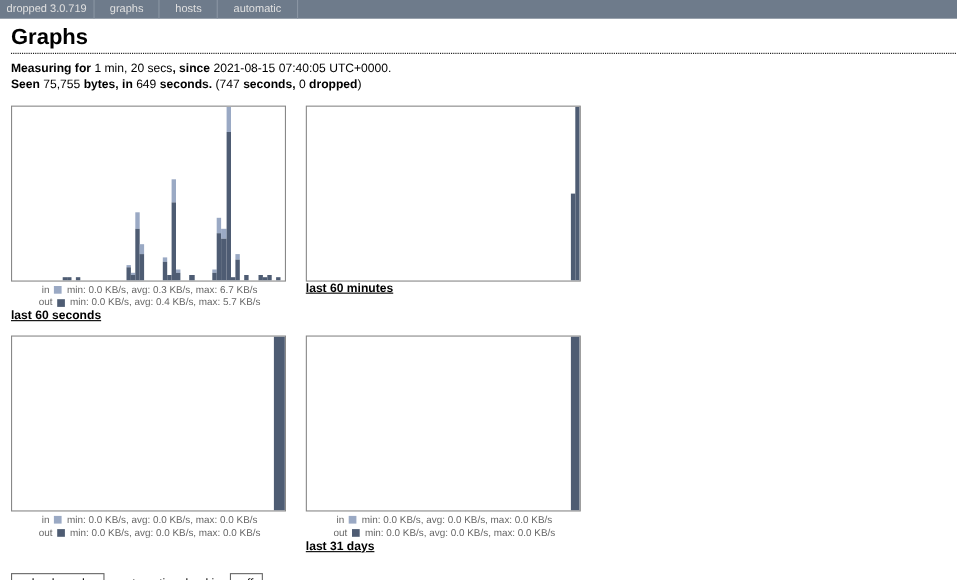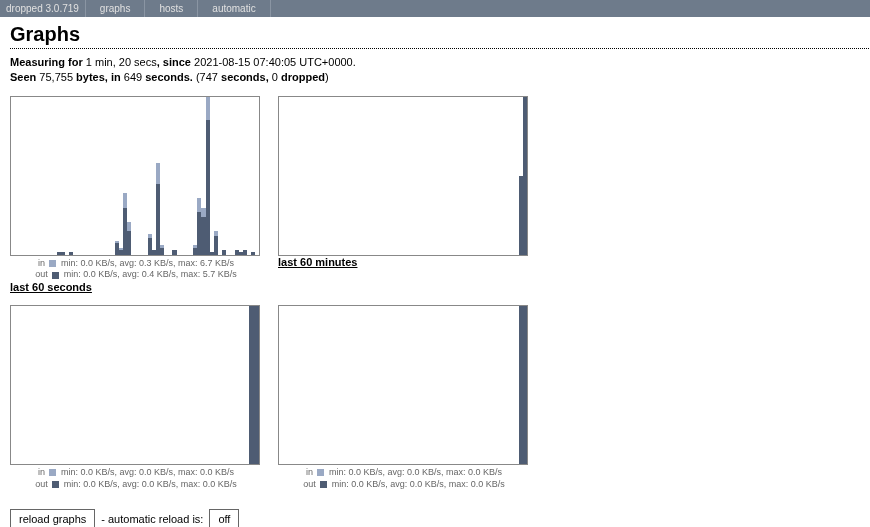--- a/index.html
+++ b/index.html
@@ -777,20 +777,21 @@
               <div class="bar-in" style="height: 0%;"></div>
               <div class="bar-out" style="height: 0%;"></div>
             </div>
             <div class="bar-slot">
               <div class="bar-in" style="height: 0%;"></div>
               <div class="bar-out" style="height: 100%;"></div>
             </div>
           </div>
         </div>
         <div class="legend"><span>in</span> <span class="sw sw-in"></span> min: 0.0 KB/s, avg: 0.0 KB/s, max: 0.0 KB/s<br><span>out</span> <span class="sw sw-out"></span> min: 0.0 KB/s, avg: 0.0 KB/s, max: 0.0 KB/s</div>
+        <div class="graph-title">last 31 days</div>
       </div>
     </div>
 
   <div class="controls">
     <button class="btn">reload graphs</button>
     <span>- automatic reload is:</span>
     <button class="btn">off</button>
   </div>
 </div>
 

